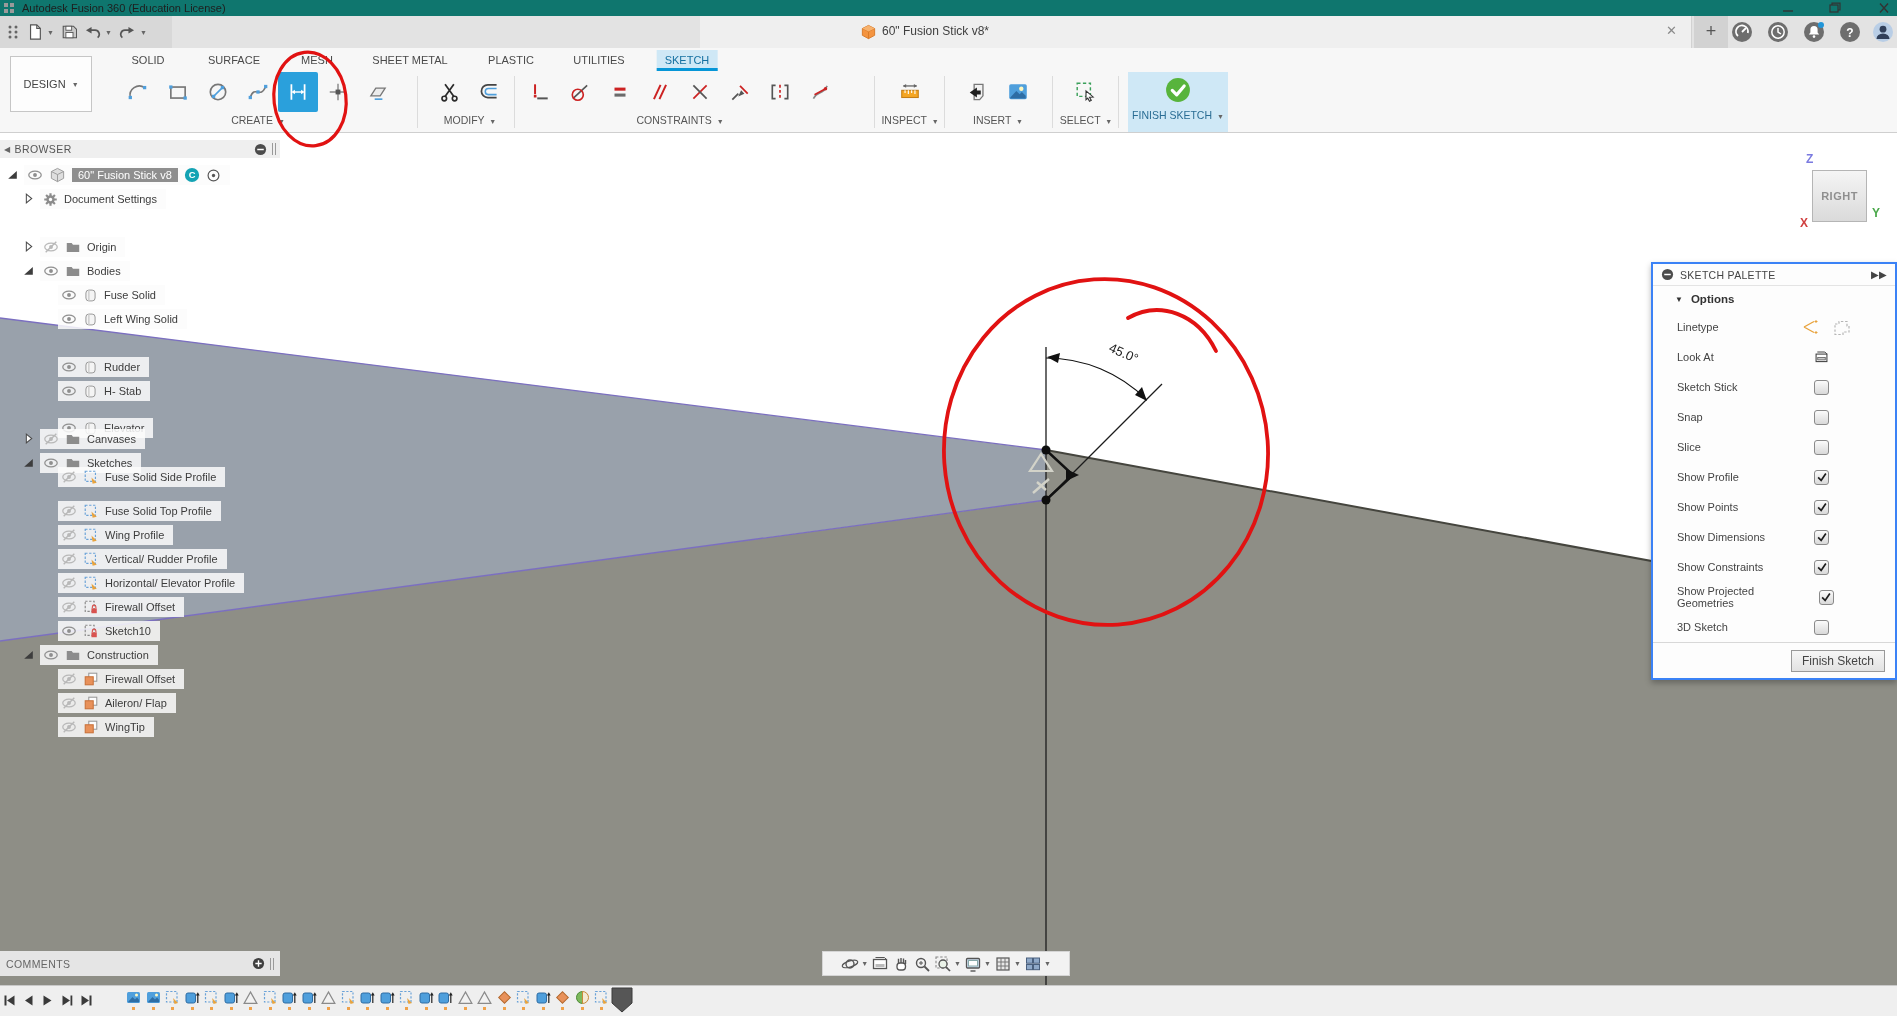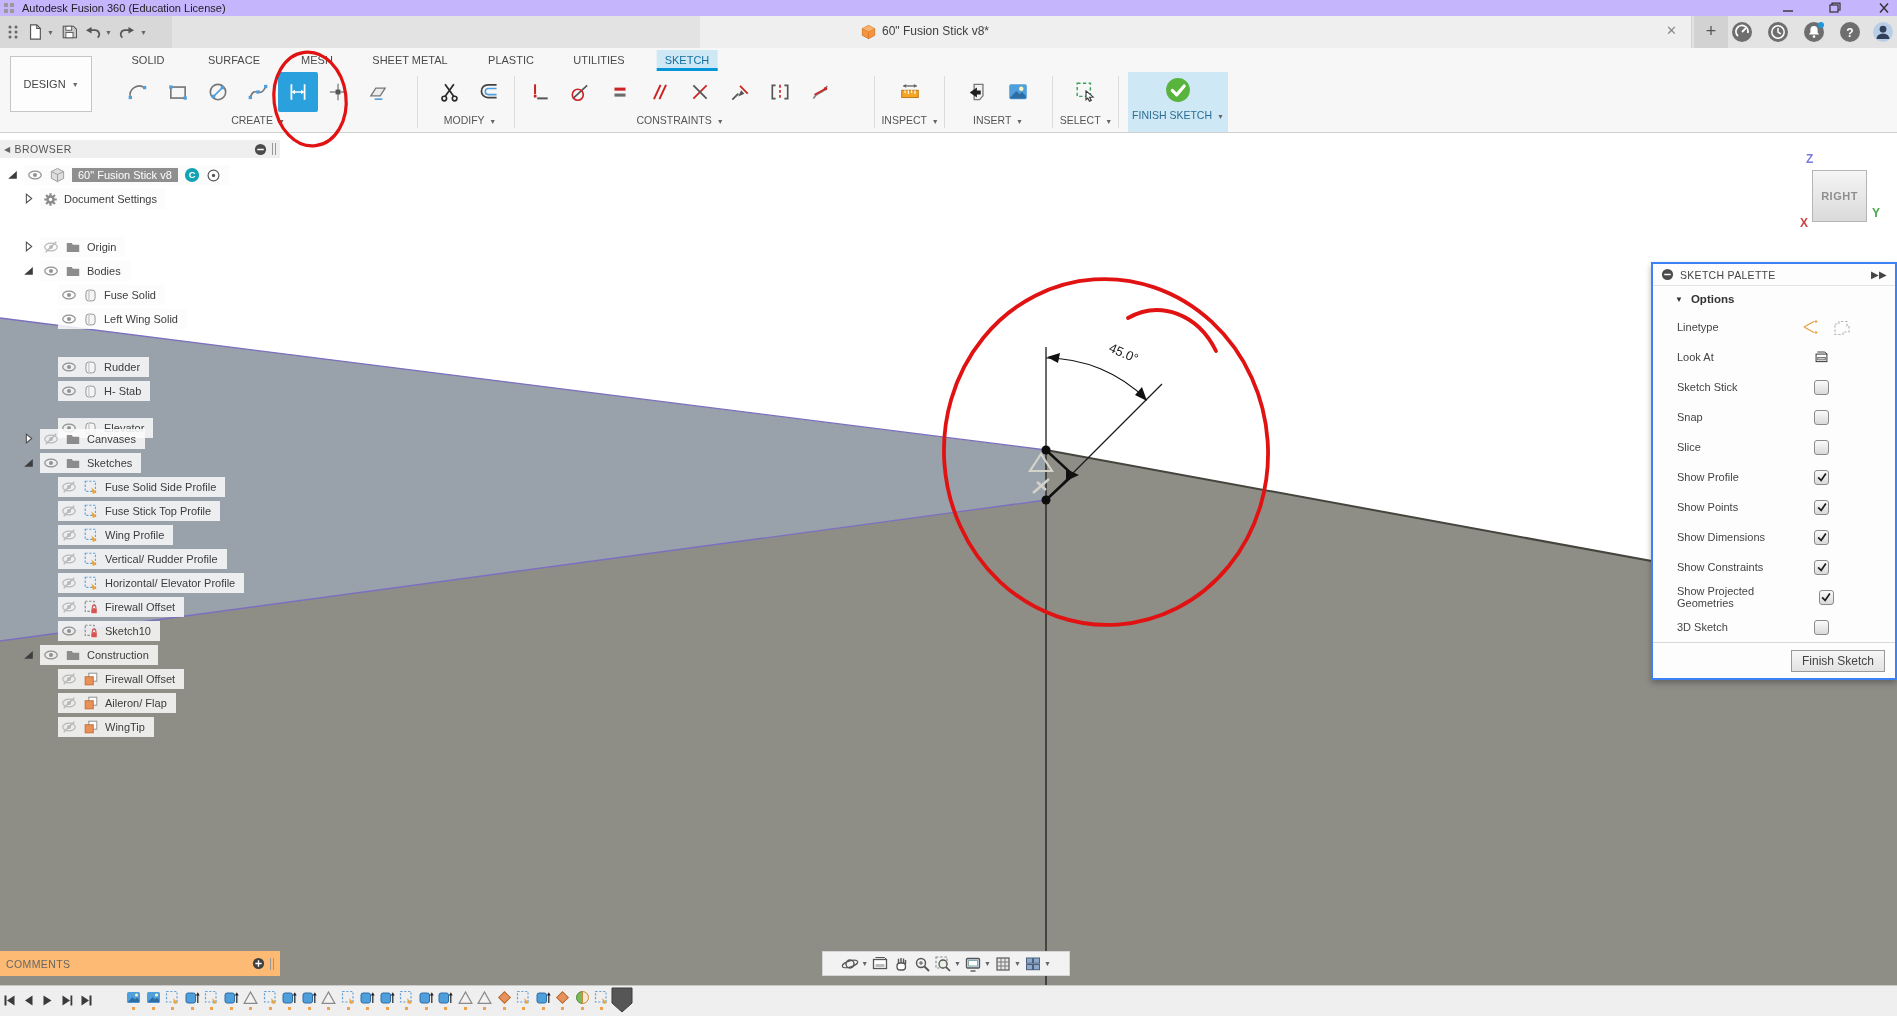--- a/index.html
+++ b/index.html
@@ -4,21 +4,21 @@
 <style>
   *{box-sizing:border-box;margin:0;padding:0}
   html,body{background:#c9c9c9}
   #app{position:relative;width:1897px;height:1016px;overflow:hidden;background:#fff;
        font-family:"Liberation Sans",sans-serif;color:#3c3c3c}
   .t{position:absolute}
   svg{display:block}
   svg text{font-family:"Liberation Sans",sans-serif}
 
   
-  #titlebar{left:0;top:0;width:1897px;height:16px;background:#c4b5fd;z-index:7}
+  #titlebar{left:0;top:0;width:1897px;height:16px;background:#0f766e;z-index:7}
   #titlebar .title{position:absolute;left:22px;top:2px;font-size:11px;color:#1e1e1e}
   .winbtn{position:absolute;top:2px;font-size:11px;color:#333;width:20px;text-align:center;cursor:default}
 
   
   #tabstrip{left:0;top:16px;width:1897px;height:32px;background:#e3e3e3;z-index:7}
   #qat{position:absolute;left:0;top:0;width:172px;height:32px;background:#d8d8d8;display:flex;align-items:center;gap:7px;padding-left:6px}
   #doctab{position:absolute;left:700px;top:0;width:992px;height:32px;background:#efefef;border-right:1px solid #d2d2d2}
   #doctab .dtitle{position:absolute;left:182px;top:8px;font-size:12px;color:#3f3f3f}
   #doctab .dclose{position:absolute;left:966px;top:7px;font-size:13px;color:#8a8a8a}
   #newtab{position:absolute;left:1694px;top:0;width:34px;height:32px;background:#d2d2d2;color:#555;
@@ -68,21 +68,21 @@
   #palopts{display:flex;align-items:center;height:26px;padding-left:22px;gap:8px;font-size:11.5px;font-weight:bold;color:#333}
   .prow{display:flex;align-items:center;height:30px;padding:0 12px 0 24px;font-size:11px;color:#444}
   .prow .ctrl{margin-left:auto;width:82px;display:flex;align-items:center;gap:10px}
   .cbx{width:15px;height:15px;border:1px solid #8a8a8a;border-radius:3px;background:linear-gradient(#fbfbfb,#d9d9d9);
        margin-left:13px;display:flex;align-items:center;justify-content:center}
   #palfoot{border-top:1px solid #d8d8d8;height:36px;display:flex;align-items:center;justify-content:flex-end;padding-right:10px}
   #finishbtn{font-size:12px;color:#444;background:linear-gradient(#f6f6f6,#e2e2e2);border:1px solid #999;
              padding:3px 10px}
 
   
-  #comments{left:0;top:951px;width:280px;height:25px;background:#fdba74;display:flex;align-items:center;
+  #comments{left:0;top:951px;width:280px;height:25px;background:#e5e5e5;display:flex;align-items:center;
             padding:0 6px;font-size:10.5px;color:#666;letter-spacing:.4px;z-index:5}
   #navbar{left:822px;top:951px;width:248px;height:25px;background:#f2f2f2;border:1px solid #d5d5d5;
           display:flex;align-items:center;justify-content:center;gap:3px;z-index:5}
   #timeline{left:0;top:985px;width:1897px;height:31px;background:#efefef;border-top:1px solid #c9c9c9;z-index:5}
   #tctrl{position:absolute;left:3px;top:8px;display:flex;gap:6px;align-items:center}
   #tfeat{position:absolute;left:126px;top:4px;display:flex;gap:4.5px}
   .feat{display:flex;flex-direction:column;align-items:center;width:15px}
   .feat .tick{width:3px;height:3px;background:#f0a24a;margin-top:2px}
   .spacer{flex:1}
 </style>
@@ -642,21 +642,21 @@
             </svg>
           </span>
           <span>
             <svg width="16" height="16" viewBox="0 0 18 18">
               <path d="M2 4.5 h5.5 l1.5 2 H16 V14.5 H2 Z" fill="#8c8c8c"></path>
             </svg>
           </span>
           <span class="lbl">Canvases</span>
         </span>
       </div>
-      <div class="brow" style="top: 475px; pointer-events: auto; padding-left: 44px;">
+      <div class="brow" style="top: 465px; pointer-events: auto; padding-left: 44px;">
         <span class="strip" style="left:58px">
           <span>
             <svg width="16" height="16" viewBox="0 0 18 18">
               <ellipse cx="9" cy="9" rx="7" ry="4.4" fill="none" stroke="#b8b8b8" stroke-width="1.4"></ellipse>
               <circle cx="9" cy="9" r="2.2" fill="#b8b8b8"></circle>
               <path d="M3 15 L15 3" stroke="#b8b8b8" stroke-width="1.6"></path>
             </svg>
           </span>
           <span>
             <svg width="16" height="16" viewBox="0 0 18 18">
@@ -675,21 +675,21 @@
               <circle cx="9" cy="9" r="2.2" fill="#b8b8b8"></circle>
               <path d="M3 15 L15 3" stroke="#b8b8b8" stroke-width="1.6"></path>
             </svg>
           </span>
           <span>
             <svg width="16" height="16" viewBox="0 0 18 18">
               <rect x="2.5" y="2.5" width="11.5" height="11.5" fill="none" stroke="#6aa2d8" stroke-width="1.3" stroke-dasharray="2.6,1.8"></rect>
               <path d="M9.5 9.5 L15.5 15.5 L10.8 16.6 Z" fill="#e8a33d"></path>
             </svg>
           </span>
-          <span class="lbl">Fuse Stick Top Profile</span>
+          <span class="lbl">Fuse Solid Top Profile</span>
         </span>
       </div>
       <div class="brow" style="top: 523px; pointer-events: auto;">
         <span class="strip" style="left:58px">
           <span>
             <svg width="16" height="16" viewBox="0 0 18 18">
               <ellipse cx="9" cy="9" rx="7" ry="4.4" fill="none" stroke="#b8b8b8" stroke-width="1.4"></ellipse>
               <circle cx="9" cy="9" r="2.2" fill="#b8b8b8"></circle>
               <path d="M3 15 L15 3" stroke="#b8b8b8" stroke-width="1.6"></path>
             </svg>

